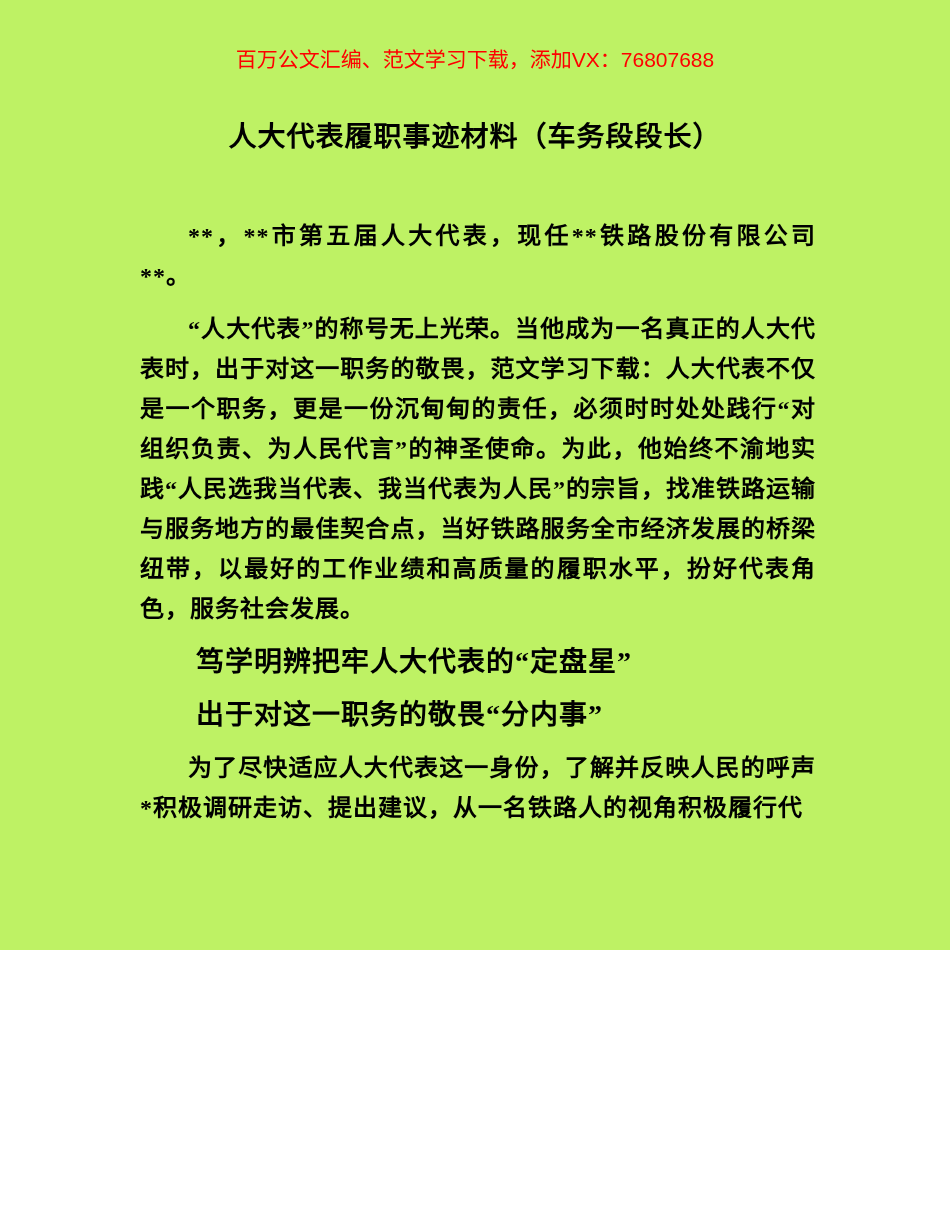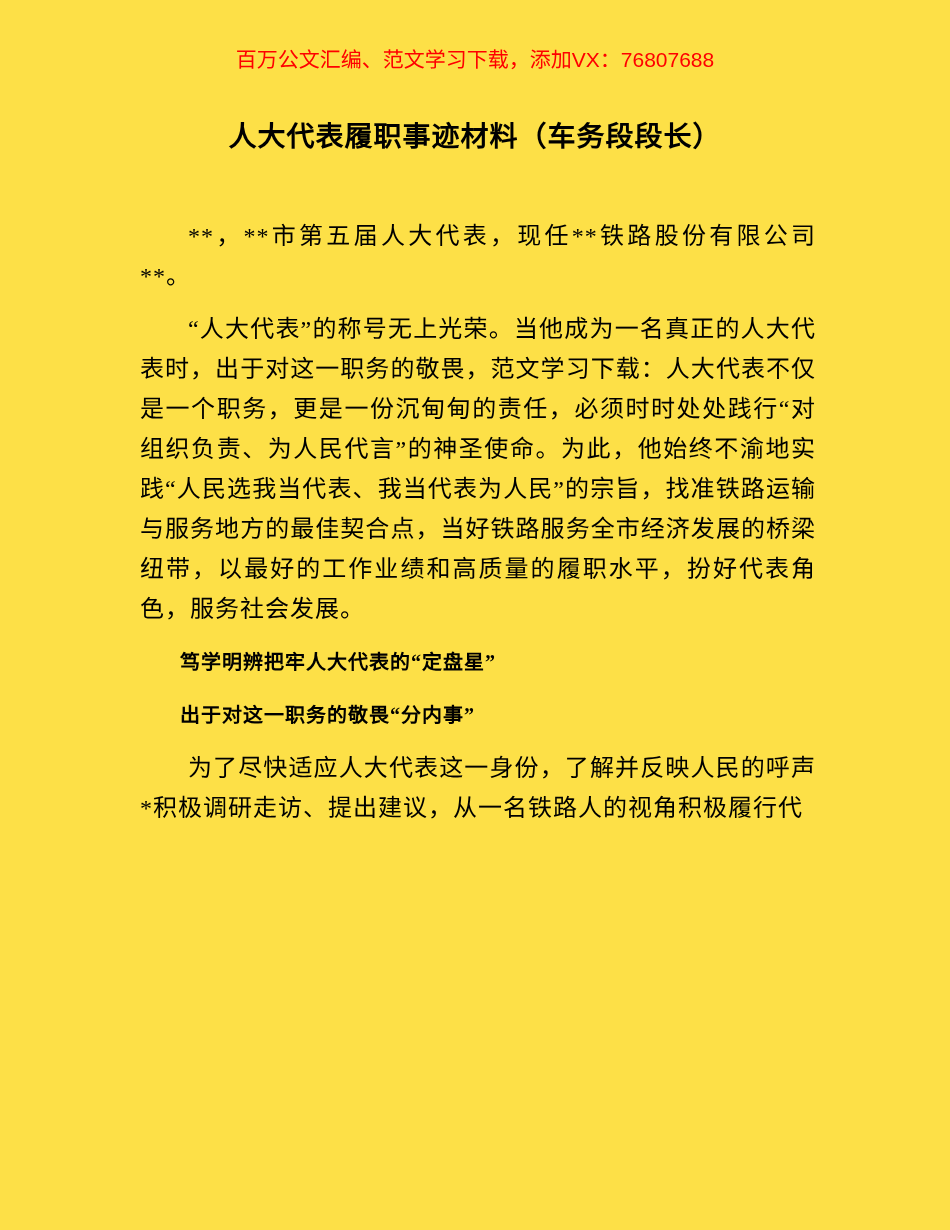--- a/index.html
+++ b/index.html
@@ -3,22 +3,22 @@
 <meta charset="utf-8">
 <style>
   html, body {
     margin: 0;
     padding: 0;
     background: #ffffff;
   }
   .page {
     position: relative;
     width: 950px;
-    height: 1230px;
-    background: #fde047;
+    height: 950px;
+    background: #bef264;
     color: #000000;
     overflow: hidden;
   }
   .watermark {
     padding-top: 46px;
     text-align: center;
     font-family: "Liberation Sans", "DejaVu Sans", sans-serif;
     font-size: 21px;
     line-height: 27px;
     color: #fe0000;
@@ -36,26 +36,26 @@
     margin: 55px 134px 0 140px;
     font-family: "Liberation Serif", "DejaVu Serif", serif;
     font-size: 24px;
     line-height: 40px;
     letter-spacing: 1px;
     text-align: justify;
   }
   .doc-body p {
     margin: 12px 0 13px 0;
     text-indent: 2em;
-    font-weight: normal;
+    font-weight: bold;
   }
   .doc-body h2 {
     margin: 0 0 13px 0;
     text-indent: 2em;
-    font-size: 20px;
+    font-size: 28px;
     line-height: 40px;
     font-weight: bold;
   }
 </style>
 </head>
 <body>
 
 <div class="page">
 
   <div class="watermark" style="color: rgb(254, 0, 0);">百万公文汇编、范文学习下载，添加VX：76807688</div>

